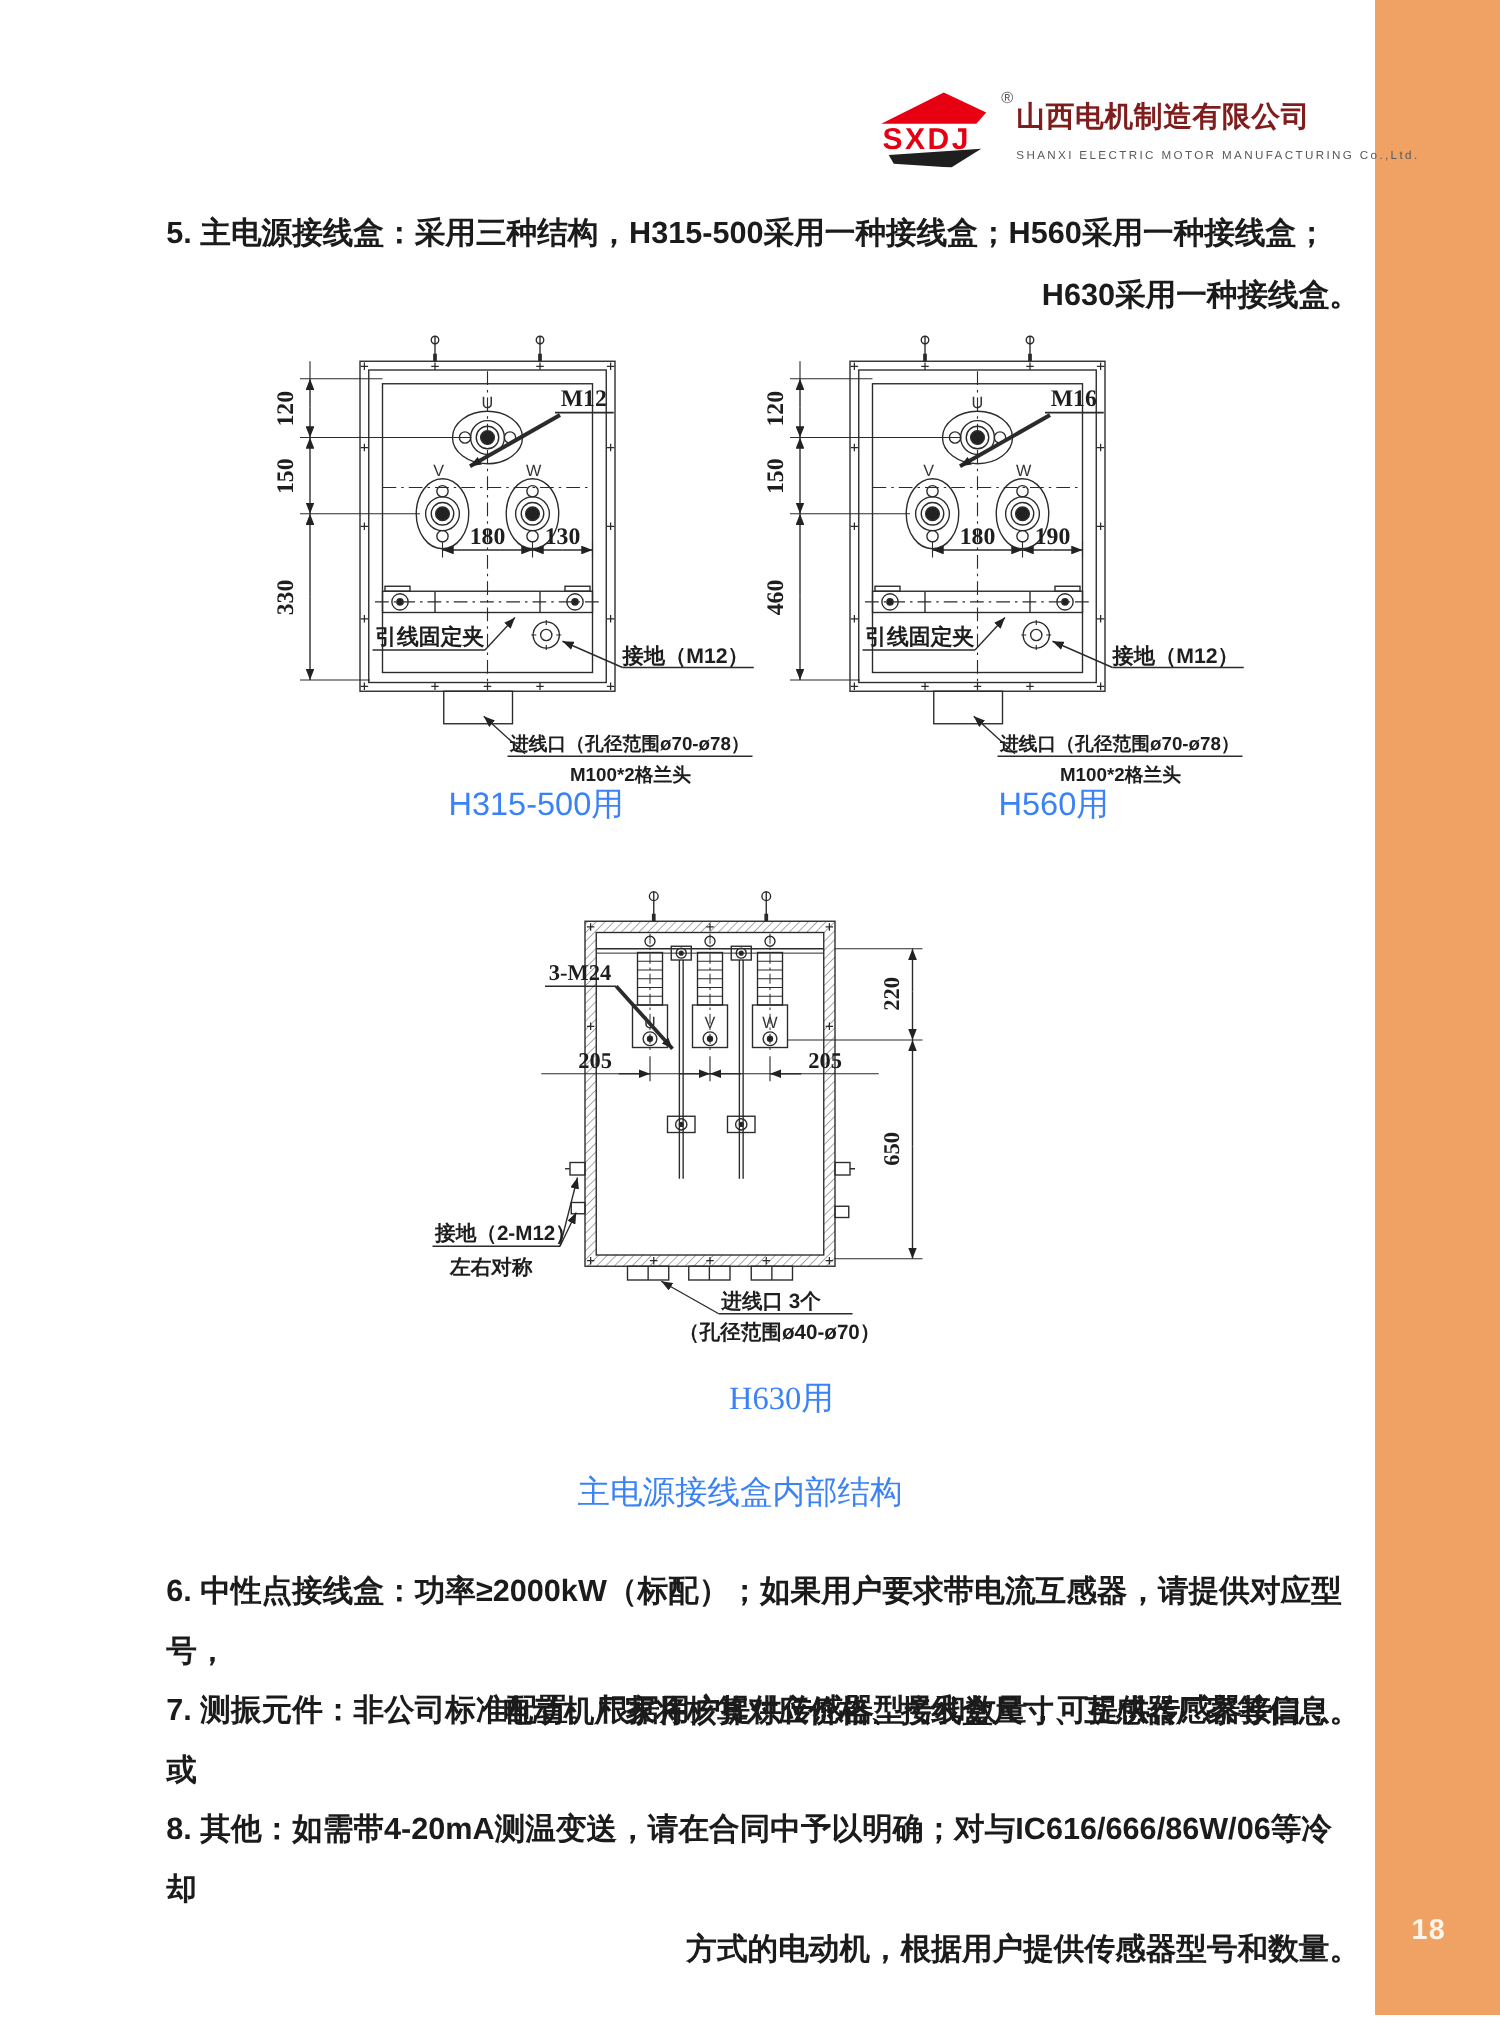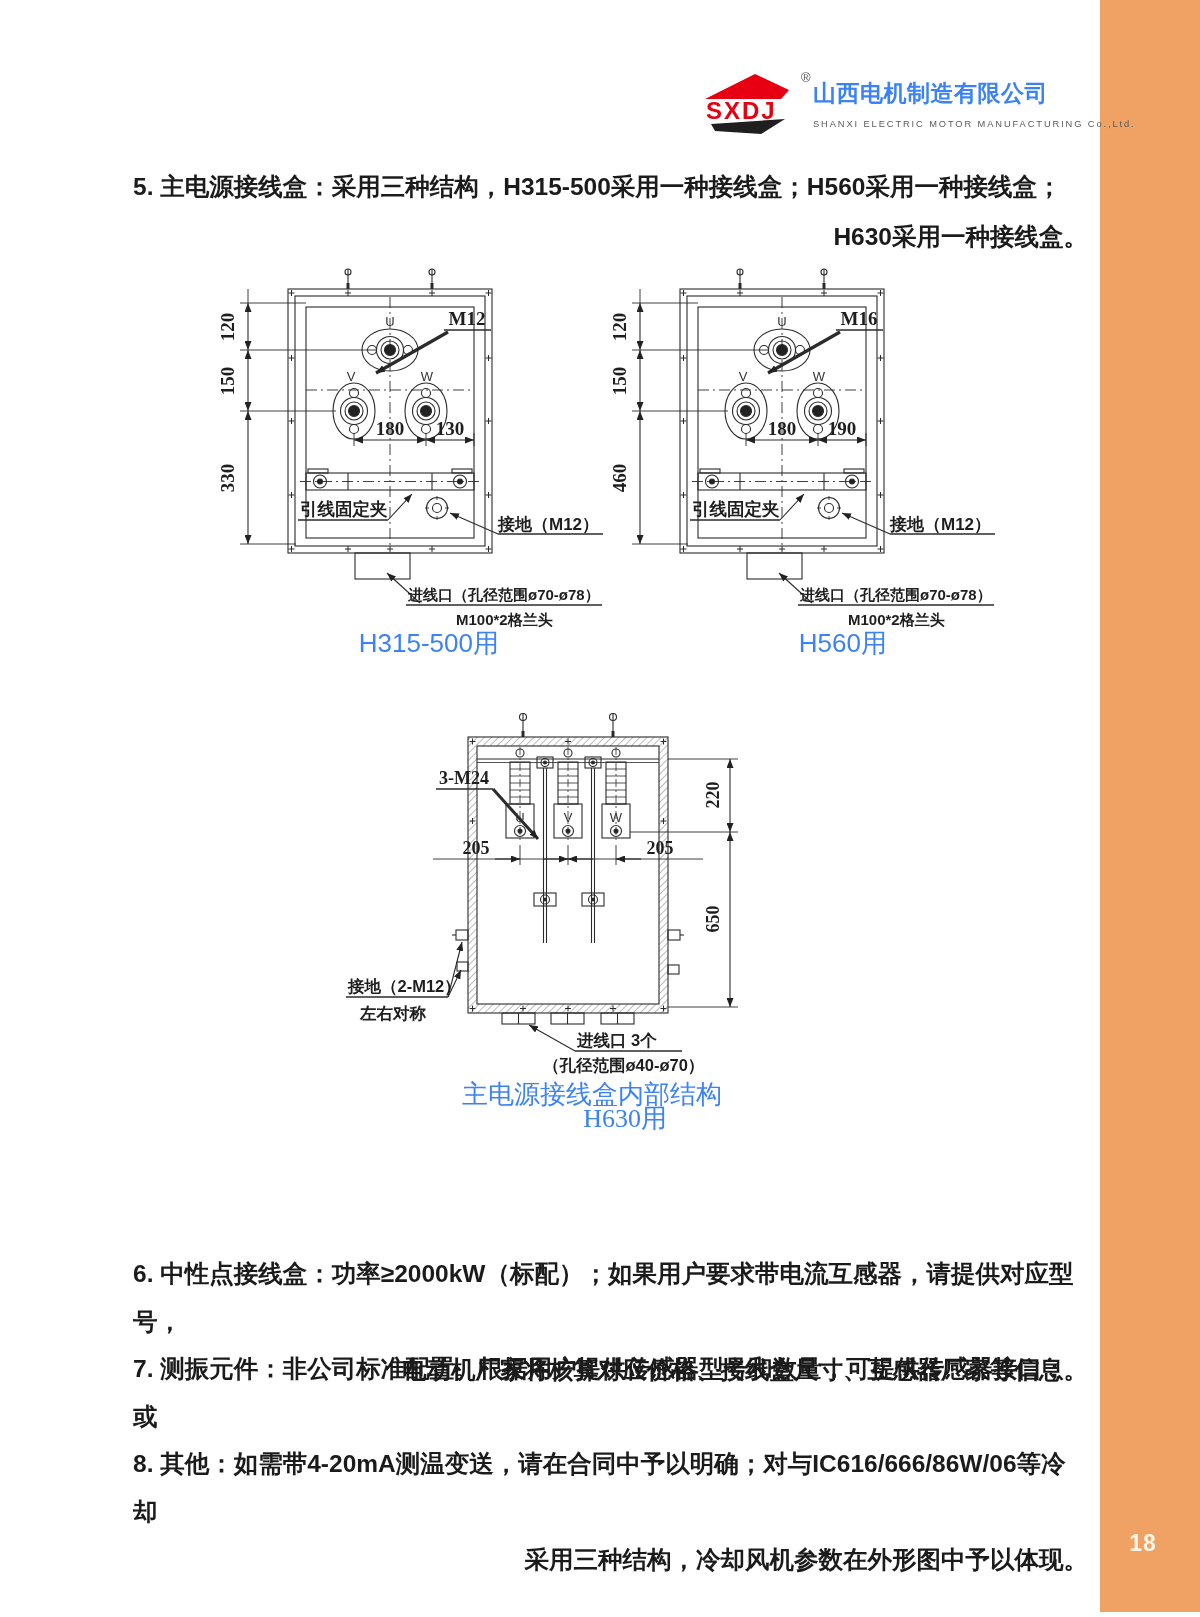--- a/index.html
+++ b/index.html
@@ -9,21 +9,21 @@
   }
   .orange-strip{position:absolute;top:0;right:0;width:100px;height:1612px;background:#F0A264;}
   .page-num{position:absolute;top:1530px;left:1121px;width:44px;text-align:center;
     font-size:23px;font-weight:bold;color:#FAF5EA;letter-spacing:1px;}
 
   
   .logo-wrap{position:absolute;left:697px;top:70px;display:flex;align-items:flex-start;}
   .logo-icon{position:relative;width:100px;height:64px;}
   .logo-reg{position:absolute;left:104px;top:0;font-size:13px;color:#555;}
   .logo-text{margin-left:16px;padding-top:10px;}
-  .company-cn{font-size:23px;font-weight:600;color:#3b82f6;letter-spacing:0.5px;line-height:26px;}
+  .company-cn{font-size:23px;font-weight:600;color:#7f1d1d;letter-spacing:0.5px;line-height:26px;}
   .company-en{font-size:9.3px;color:#595959;letter-spacing:1.9px;margin-top:13px;white-space:nowrap;}
 
   
   .para{position:absolute;left:133px;width:955px;font-size:24.5px;font-weight:600;line-height:50px;color:#1b1b1b;}
   .para .cont{padding-left:35px;text-align:right;}
   .para6{line-height:48px;}
 
   
   .caption{position:absolute;font-size:26px;font-weight:500;color:#3b82f6;text-align:right;}
 
@@ -404,25 +404,25 @@
   <text class="dimnum2" x="146" y="161" text-anchor="middle">205</text>
   <text class="dimnum2" x="330" y="161" text-anchor="middle">205</text>
   <text class="dimnum2" text-anchor="middle" transform="translate(389,102) rotate(-90)">220</text>
   <text class="dimnum2" text-anchor="middle" transform="translate(389,226) rotate(-90)">650</text>
   <text class="cadlbl" x="18" y="299" font-size="16.5">接地（2-M12）</text>
   <text class="cadlbl" x="30" y="326" font-size="16.5">左右对称</text>
   <text class="cadlbl" x="247" y="353" font-size="16.5">进线口 3个</text>
   <text class="cadlbl" x="213" y="378" font-size="16.5">（孔径范围ø40-ø70）</text>
 </svg>
 <div class="caption" style="left:467px;top:1101px;width:200px;font-family:Liberation Serif, serif;">H630用</div>
-<div class="caption" style="left:422px;top:1077px;width:300px;">主电源接线盒内部结构</div>
+<div class="caption" style="left:422px;top:1176px;width:300px;">主电源接线盒内部结构</div>
 
 <div class="para para6" style="top:1250px;">
   <div>6. 中性点接线盒：功率≥2000kW（标配）；如果用户要求带电流互感器，请提供对应型号，</div>
   <div class="cont">电动机厂家将核算对应价格、接线盒尺寸、互感器厂家等信息。</div>
 </div>
 <div class="para para6" style="top:1345px;">
   <div>7. 测振元件：非公司标准配置。根据用户提供传感器型号和数量，可提供传感器接口；或</div>
 </div>
 <div class="para para6" style="top:1440px;">
   <div>8. 其他：如需带4-20mA测温变送，请在合同中予以明确；对与IC616/666/86W/06等冷却</div>
-  <div class="cont">采用三种结构，冷却风机参数在外形图中予以体现。</div>
+  <div class="cont">方式的电动机，根据用户提供传感器型号和数量。</div>
 </div>
 
 </body></html>

